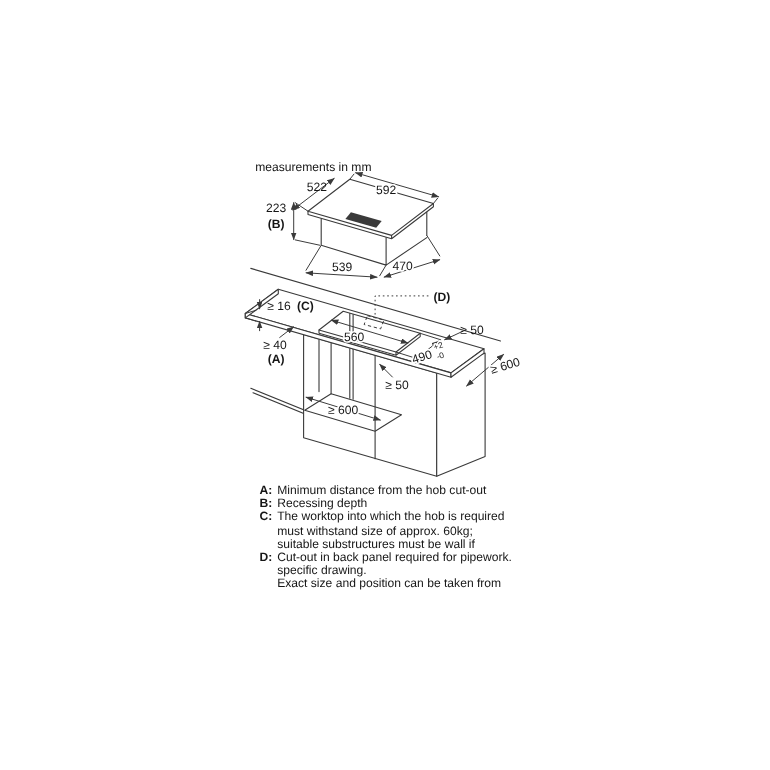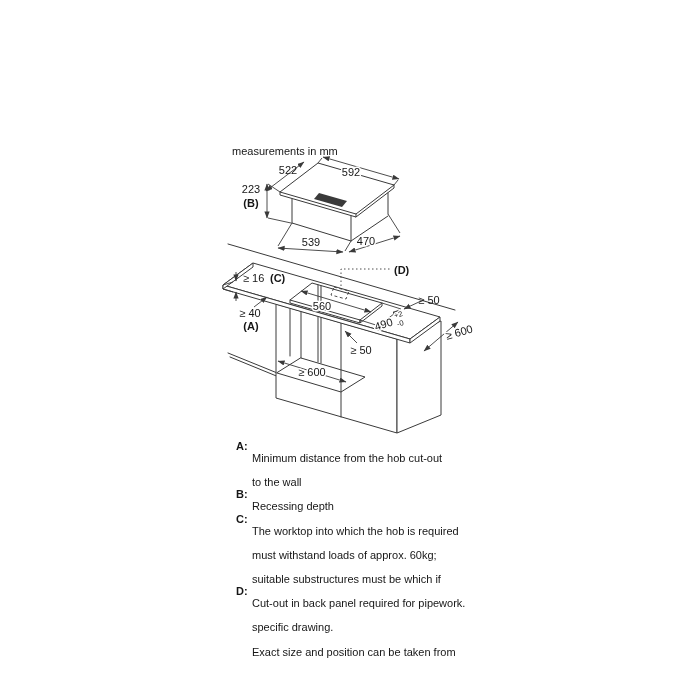--- a/index.html
+++ b/index.html
@@ -12,21 +12,21 @@
   .draw{stroke:#3a3a3a;stroke-width:1;fill:none;stroke-linejoin:round;stroke-linecap:round;}
   .face{stroke:#3a3a3a;stroke-width:1;fill:#fff;stroke-linejoin:round;}
   .dim{stroke:#3a3a3a;stroke-width:0.9;fill:none;}
   .dot{stroke:#3a3a3a;stroke-width:0.9;fill:none;stroke-dasharray:1.5 2.5;}
   .dsh{stroke:#3a3a3a;stroke-width:0.9;fill:none;stroke-dasharray:3 2.5;}
   .slot{fill:#3a3a3a;stroke:none;}
   #legend{position:absolute;left:236px;top:440px;width:240px;font-size:11px;
           line-height:12.2px;color:#161616;}
   .lg-row{display:flex;}
   .lg-key{width:16px;font-weight:bold;flex:0 0 16px;}
-  .lg-line{white-space:nowrap;margin-top:12px;}
+  .lg-line{white-space:nowrap;}
 </style>
 </head>
 <body>
 
 <div id="stage">
 
   <svg width="700" height="700" viewBox="0 0 700 700">
     <defs>
       <marker id="arr" orient="auto-start-reverse" markerWidth="9" markerHeight="7" refX="6.6" refY="2.6" markerUnits="userSpaceOnUse">
         <path d="M0,0 L7,2.6 L0,5.2 Z" fill="#3a3a3a"></path>
@@ -124,35 +124,34 @@
       <text x="312" y="376" text-anchor="middle" class="halo">≥ 600</text>
     </g>
   </svg>
 
   
   <div id="legend">
     <div class="lg-row">
       <div class="lg-key">A:</div>
       <div>
         <div class="lg-line">Minimum distance from the hob cut-out</div>
-        <div class="lg-line">to the wall</div>
       </div>
     </div>
     <div class="lg-row">
       <div class="lg-key">B:</div>
       <div>
         <div class="lg-line">Recessing depth</div>
       </div>
     </div>
     <div class="lg-row">
       <div class="lg-key">C:</div>
       <div>
         <div class="lg-line">The worktop into which the hob is required</div>
-        <div class="lg-line">must withstand loads of approx. 60kg;</div>
-        <div class="lg-line">suitable substructures must be which if</div>
+        <div class="lg-line">must withstand size of approx. 60kg;</div>
+        <div class="lg-line">suitable substructures must be wall if</div>
       </div>
     </div>
     <div class="lg-row">
       <div class="lg-key">D:</div>
       <div>
         <div class="lg-line">Cut-out in back panel required for pipework.</div>
         <div class="lg-line">specific drawing.</div>
         <div class="lg-line">Exact size and position can be taken from</div>
       </div>
     </div>

